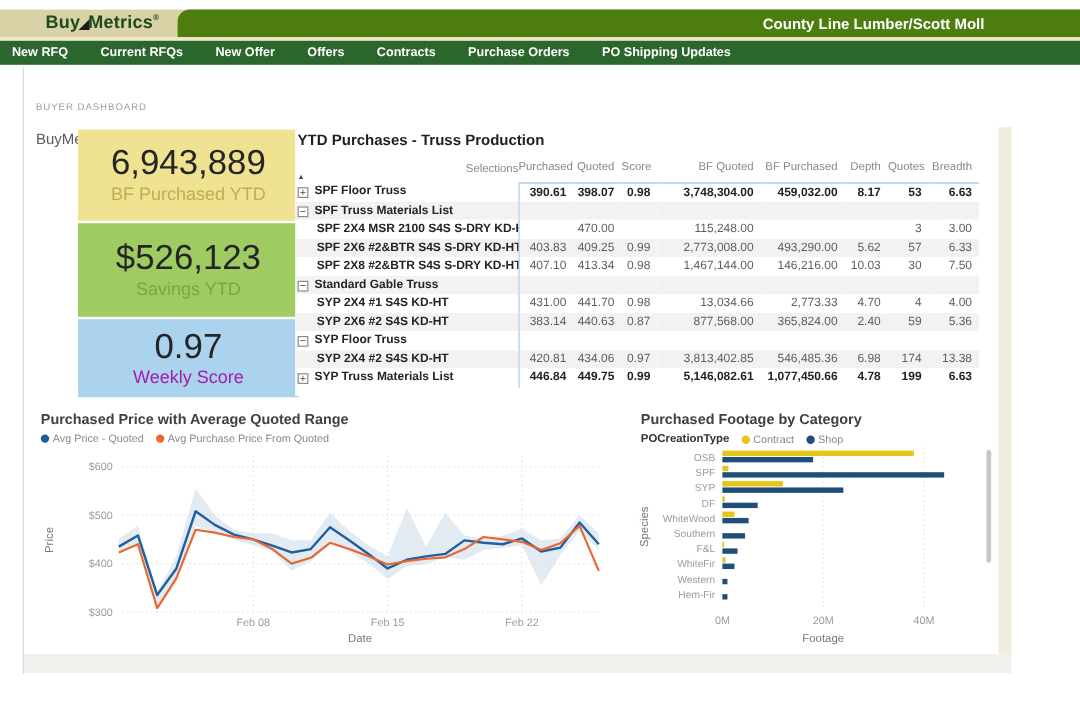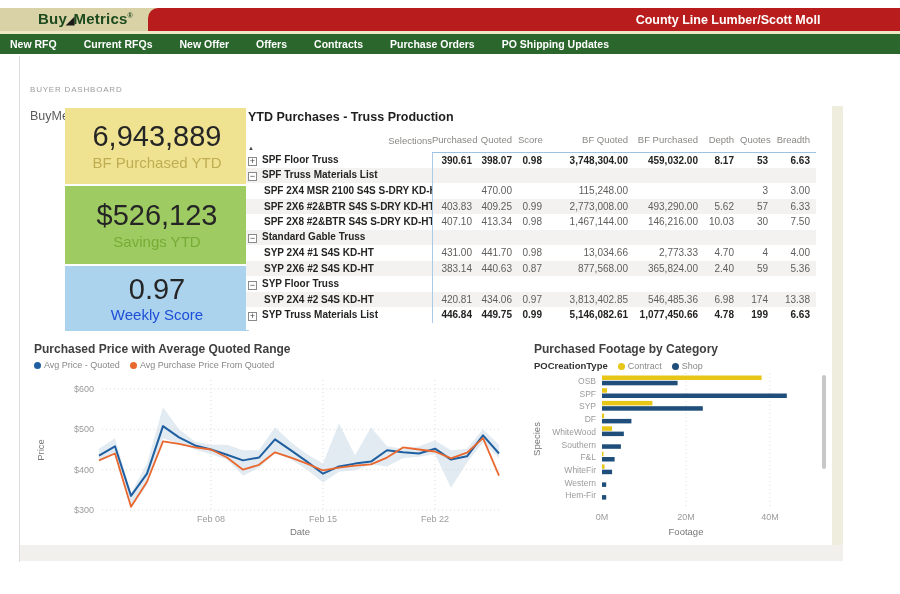--- a/index.html
+++ b/index.html
@@ -3,21 +3,21 @@
 <meta charset="utf-8">
 <style>
   * { margin:0; padding:0; box-sizing:border-box; }
   html,body { background:#fff; }
   #app { position:relative; width:900px; height:594px; background:#fff; overflow:hidden;
          font-family:"Liberation Sans", sans-serif; }
 
   
   .topstrip { position:absolute; left:0; top:0; width:900px; height:8px; background:#fff; }
   .hdr { position:absolute; left:0; top:8px; width:900px; height:23px; background:#D8D2A6; }
-  .hdr-green { position:absolute; left:148px; top:0; right:0; height:23px; background:#b91c1c;
+  .hdr-green { position:absolute; left:148px; top:0; right:0; height:23px; background:#4d7c0f;
                border-top-left-radius:10px; display:flex; align-items:center; }
   .logo { position:absolute; left:38px; top:2px; font-size:15px; font-weight:bold; color:#1D4A1E; letter-spacing:0.2px; }
   .logo .tri { color:#1a1a1a; font-size:11px; margin:0 -1px; }
   .logo sup { font-size:7px; }
   .acct { position:absolute; left:420px; width:320px; text-align:center; color:#fff; font-weight:bold; font-size:12.5px; }
   .hdr-links { position:absolute; right:12px; display:flex; gap:26px; }
   .hdr-links span { color:#F2EFD8; font-size:10px; cursor:pointer; }
   .stripe { position:absolute; left:0; top:31px; width:900px; height:3px; background:#EDE9C6; }
   .nav { position:absolute; left:0; top:34px; width:900px; height:20px; background:#2B672C;
          display:flex; align-items:center; padding-left:10px; gap:27px; }
@@ -109,21 +109,21 @@
   <div class="kpi-card" id="kpi0" style="background: rgb(239, 227, 146);">
     <div class="kpi-value">6,943,889</div>
     <div class="kpi-label" style="color: rgb(191, 173, 82);">BF Purchased YTD</div>
   </div>
   <div class="kpi-card" id="kpi1" style="background: rgb(159, 203, 99);">
     <div class="kpi-value">$526,123</div>
     <div class="kpi-label" style="color: rgb(118, 172, 53);">Savings YTD</div>
   </div>
   <div class="kpi-card" id="kpi2" style="background: rgb(171, 211, 238);">
     <div class="kpi-value">0.97</div>
-    <div class="kpi-label" style="color: #1d4ed8;">Weekly Score</div>
+    <div class="kpi-label" style="color: #a21caf;">Weekly Score</div>
   </div>
 
   <div class="table-card">
     <div class="table-title">YTD Purchases - Truss Production</div>
     <table id="matrix">
       <colgroup>
           <col class="c0">
           <col class="c1">
           <col class="c2">
           <col class="c3">

